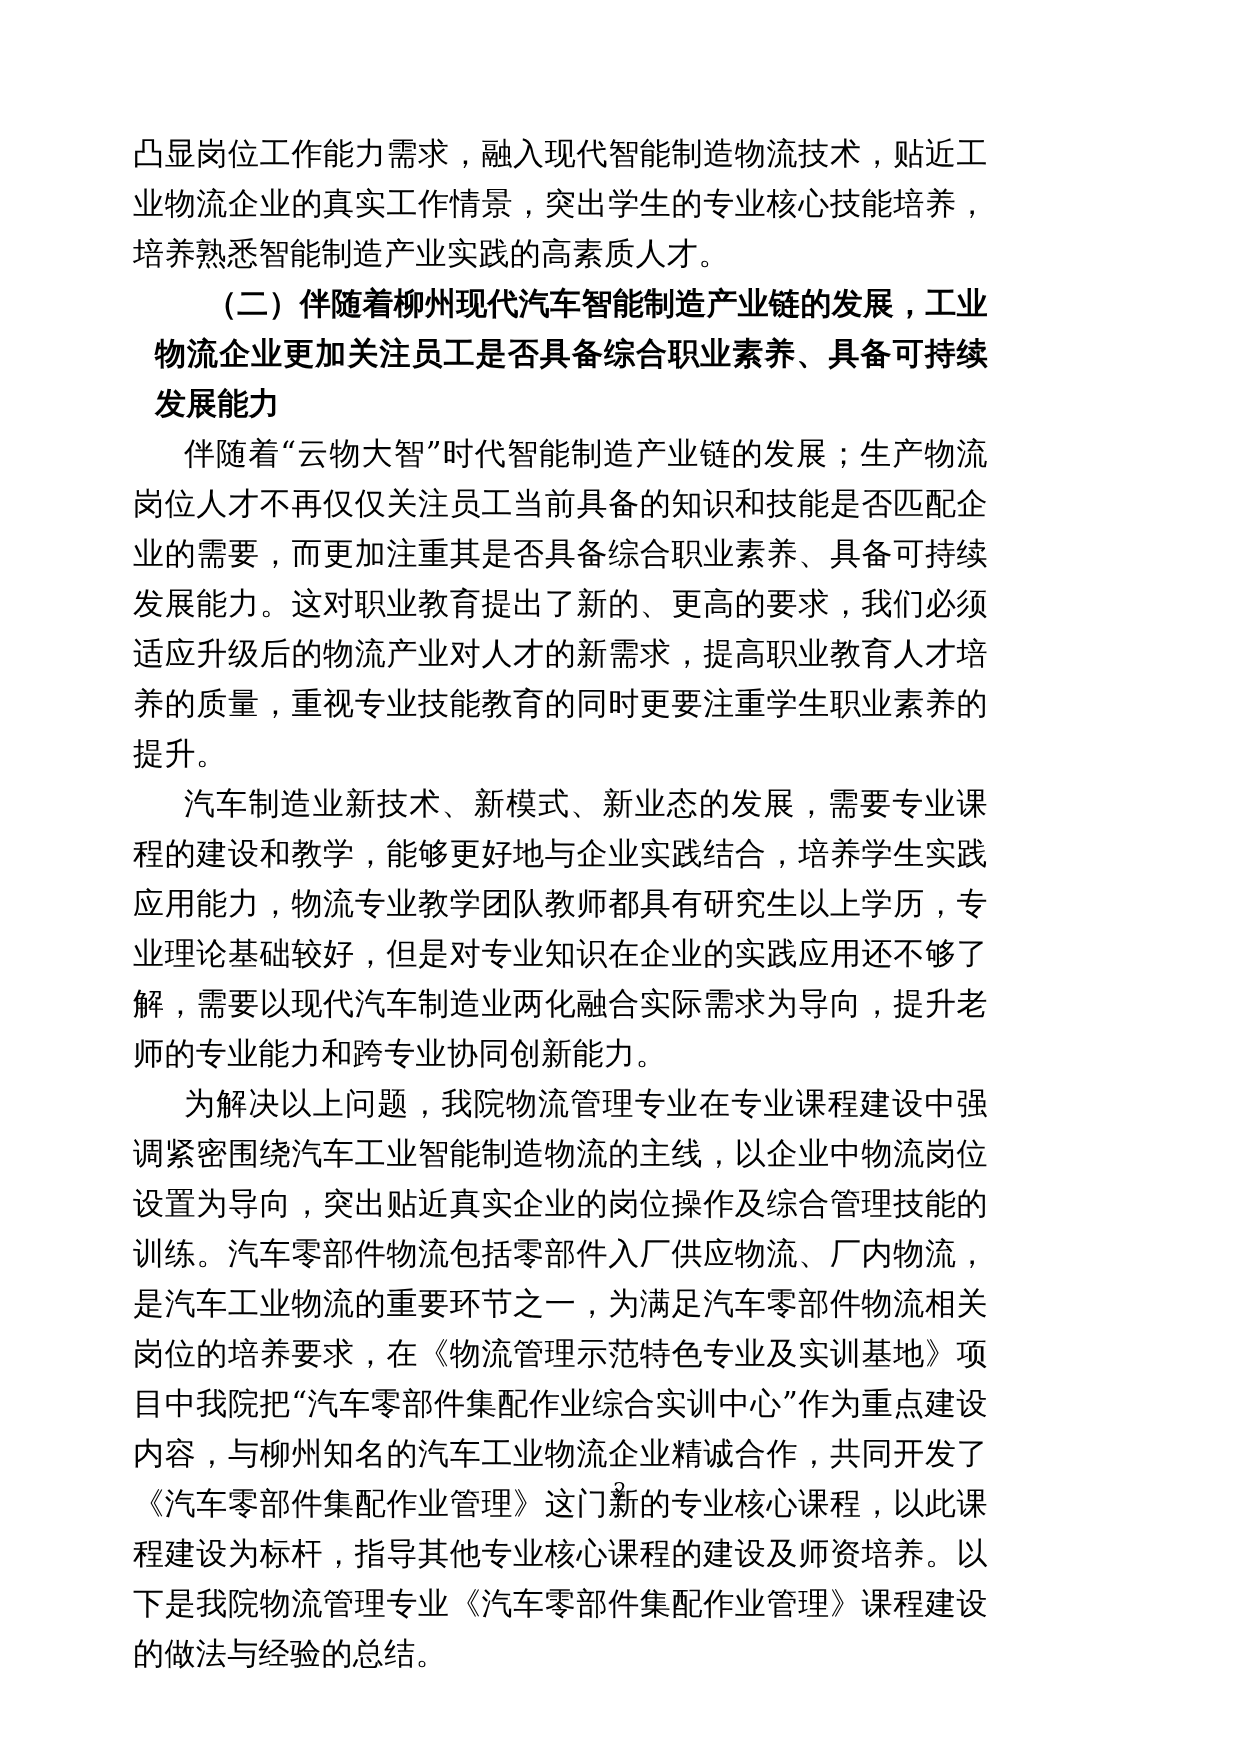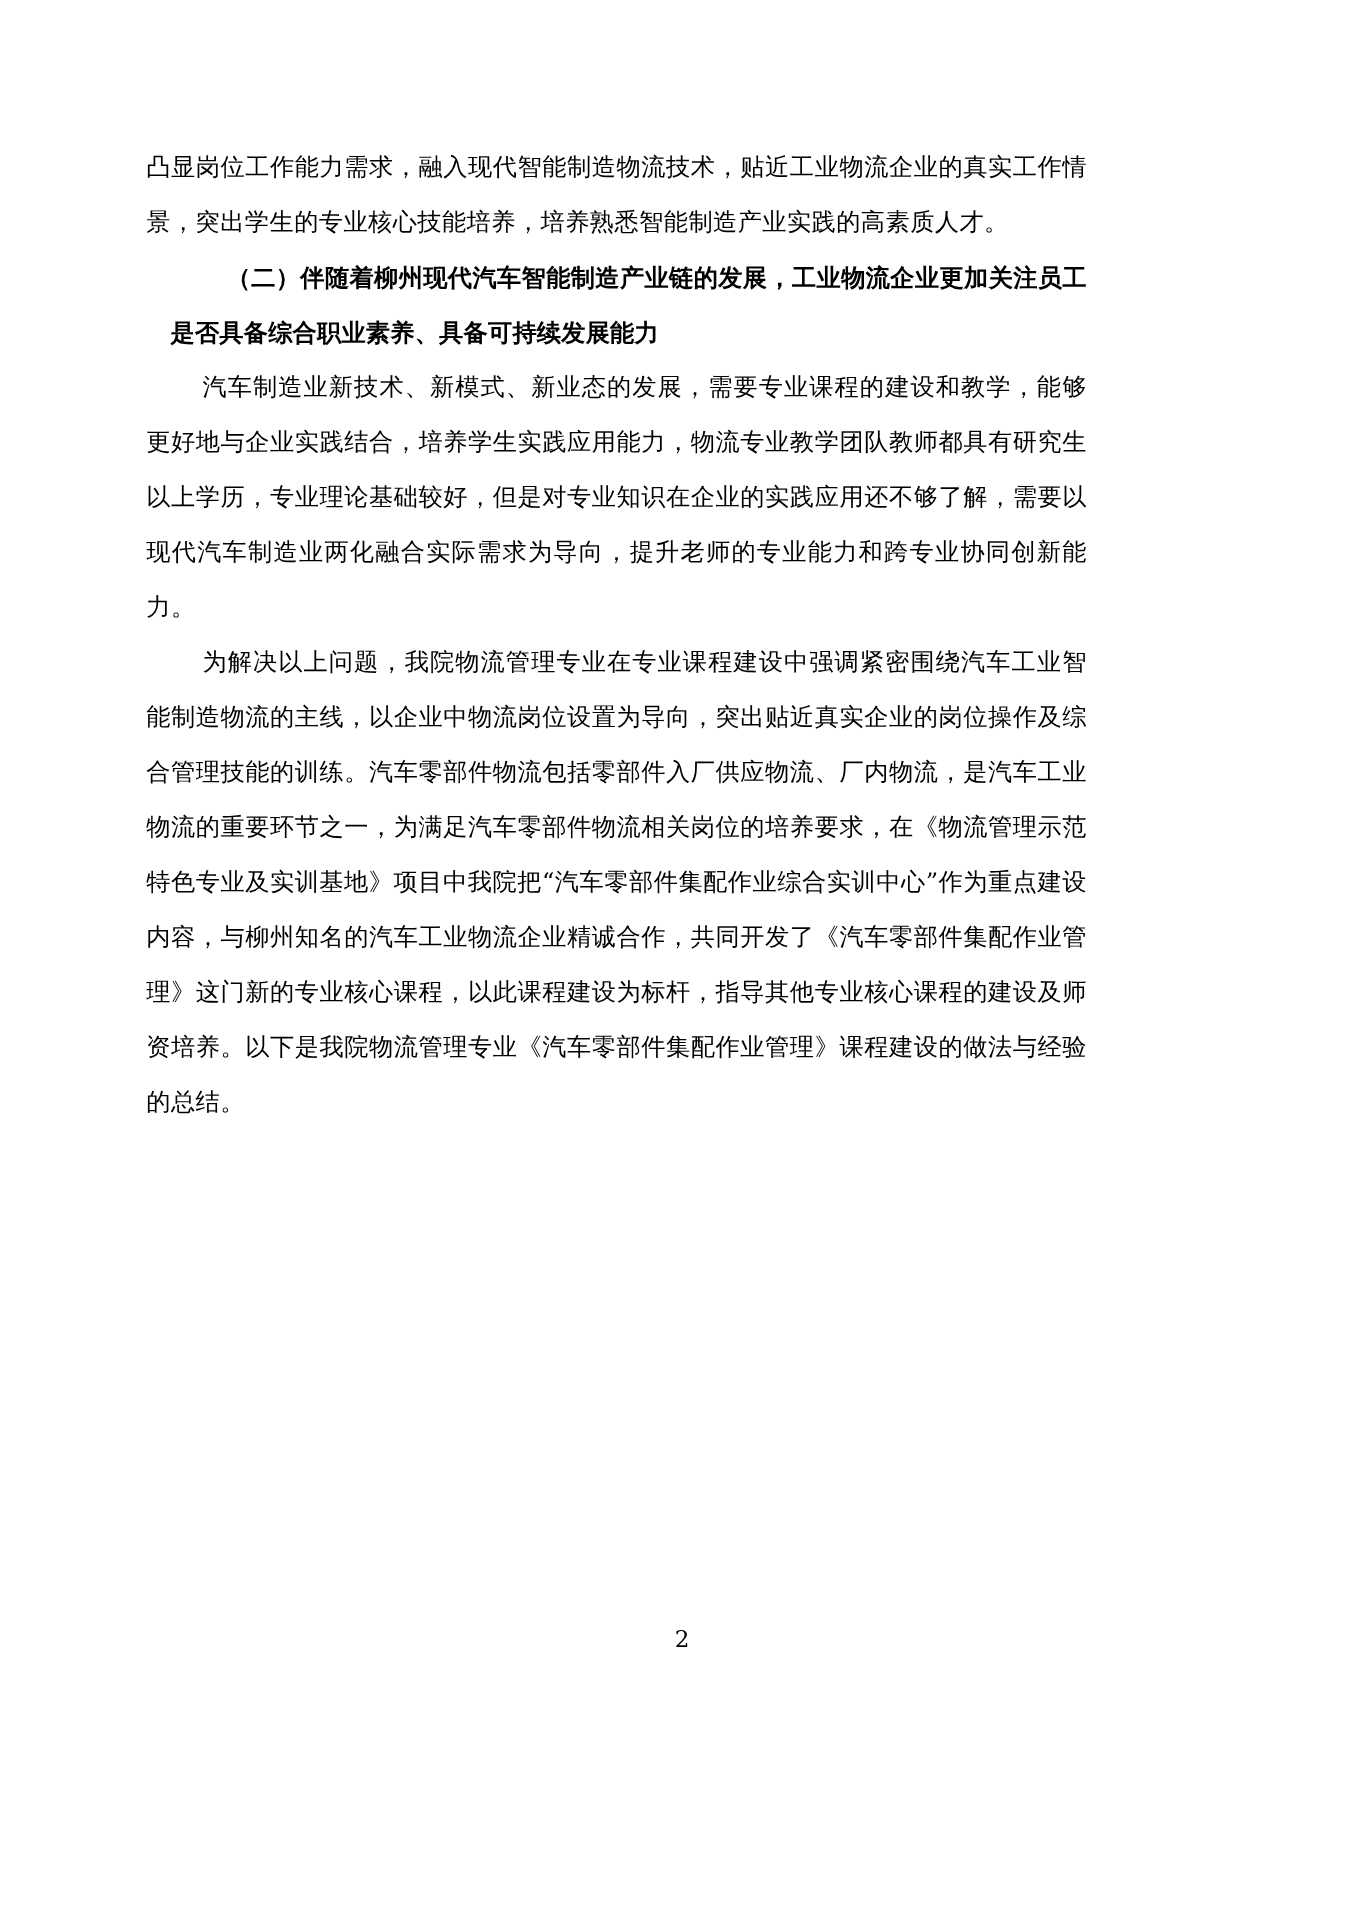--- a/index.html
+++ b/index.html
@@ -18,21 +18,21 @@
     overflow: hidden;
   }
   .content {
     position: absolute;
     left: 133px;
     top: 128px;
     width: 855px;
   }
   p {
     margin: 0;
-    font-size: 22px;
+    font-size: 31px;
     line-height: 50px;
     text-align: justify;
     text-justify: inter-ideograph;
     letter-spacing: 0.4px;
   }
   p.body {
     text-indent: 51px;
   }
   p.cont {
     text-indent: 0;
@@ -54,17 +54,18 @@
     color: #000000;
   }
 </style>
 </head>
 <body>
 
 <div class="page">
   <div class="content">
     <p class="cont">凸显岗位工作能力需求，融入现代智能制造物流技术，贴近工业物流企业的真实工作情景，突出学生的专业核心技能培养，培养熟悉智能制造产业实践的高素质人才。</p>
     <p class="heading">（二）伴随着柳州现代汽车智能制造产业链的发展，工业物流企业更加关注员工是否具备综合职业素养、具备可持续发展能力</p>
+    <p class="body">伴随着“云物大智”时代智能制造产业链的发展；生产物流岗位人才不再仅仅关注员工当前具备的知识和技能是否匹配企业的需要，而更加注重其是否具备综合职业素养、具备可持续发展能力。这对职业教育提出了新的、更高的要求，我们必须适应升级后的物流产业对人才的新需求，提高职业教育人才培养的质量，重视专业技能教育的同时更要注重学生职业素养的提升。</p>
     <p class="body">汽车制造业新技术、新模式、新业态的发展，需要专业课程的建设和教学，能够更好地与企业实践结合，培养学生实践应用能力，物流专业教学团队教师都具有研究生以上学历，专业理论基础较好，但是对专业知识在企业的实践应用还不够了解，需要以现代汽车制造业两化融合实际需求为导向，提升老师的专业能力和跨专业协同创新能力。</p>
     <p class="body">为解决以上问题，我院物流管理专业在专业课程建设中强调紧密围绕汽车工业智能制造物流的主线，以企业中物流岗位设置为导向，突出贴近真实企业的岗位操作及综合管理技能的训练。汽车零部件物流包括零部件入厂供应物流、厂内物流，是汽车工业物流的重要环节之一，为满足汽车零部件物流相关岗位的培养要求，在《物流管理示范特色专业及实训基地》项目中我院把“汽车零部件集配作业综合实训中心”作为重点建设内容，与柳州知名的汽车工业物流企业精诚合作，共同开发了《汽车零部件集配作业管理》这门新的专业核心课程，以此课程建设为标杆，指导其他专业核心课程的建设及师资培养。以下是我院物流管理专业《汽车零部件集配作业管理》课程建设的做法与经验的总结。</p>
   </div>
   <div class="pagenum">2</div>
 </div>
 
 </body></html>

